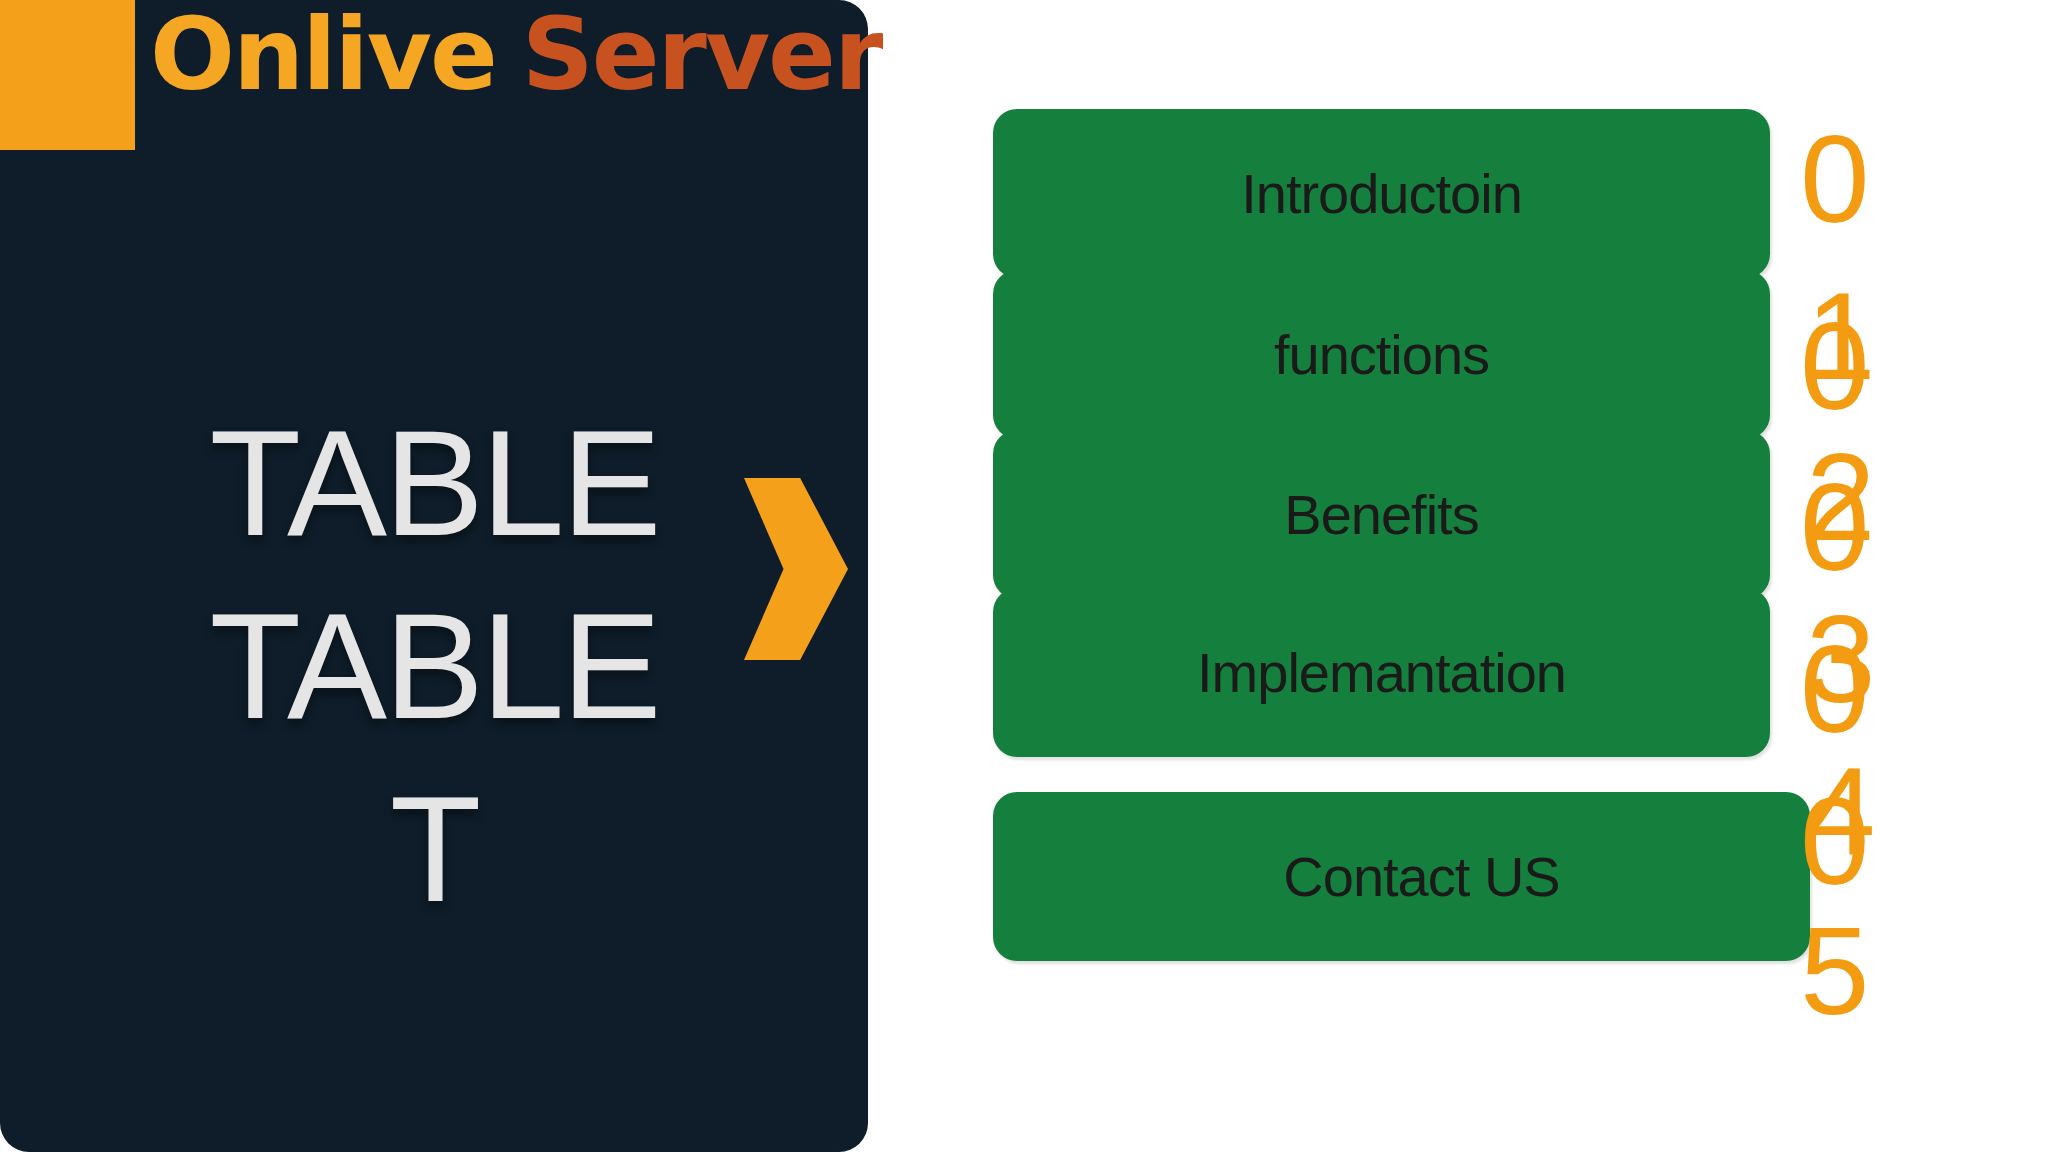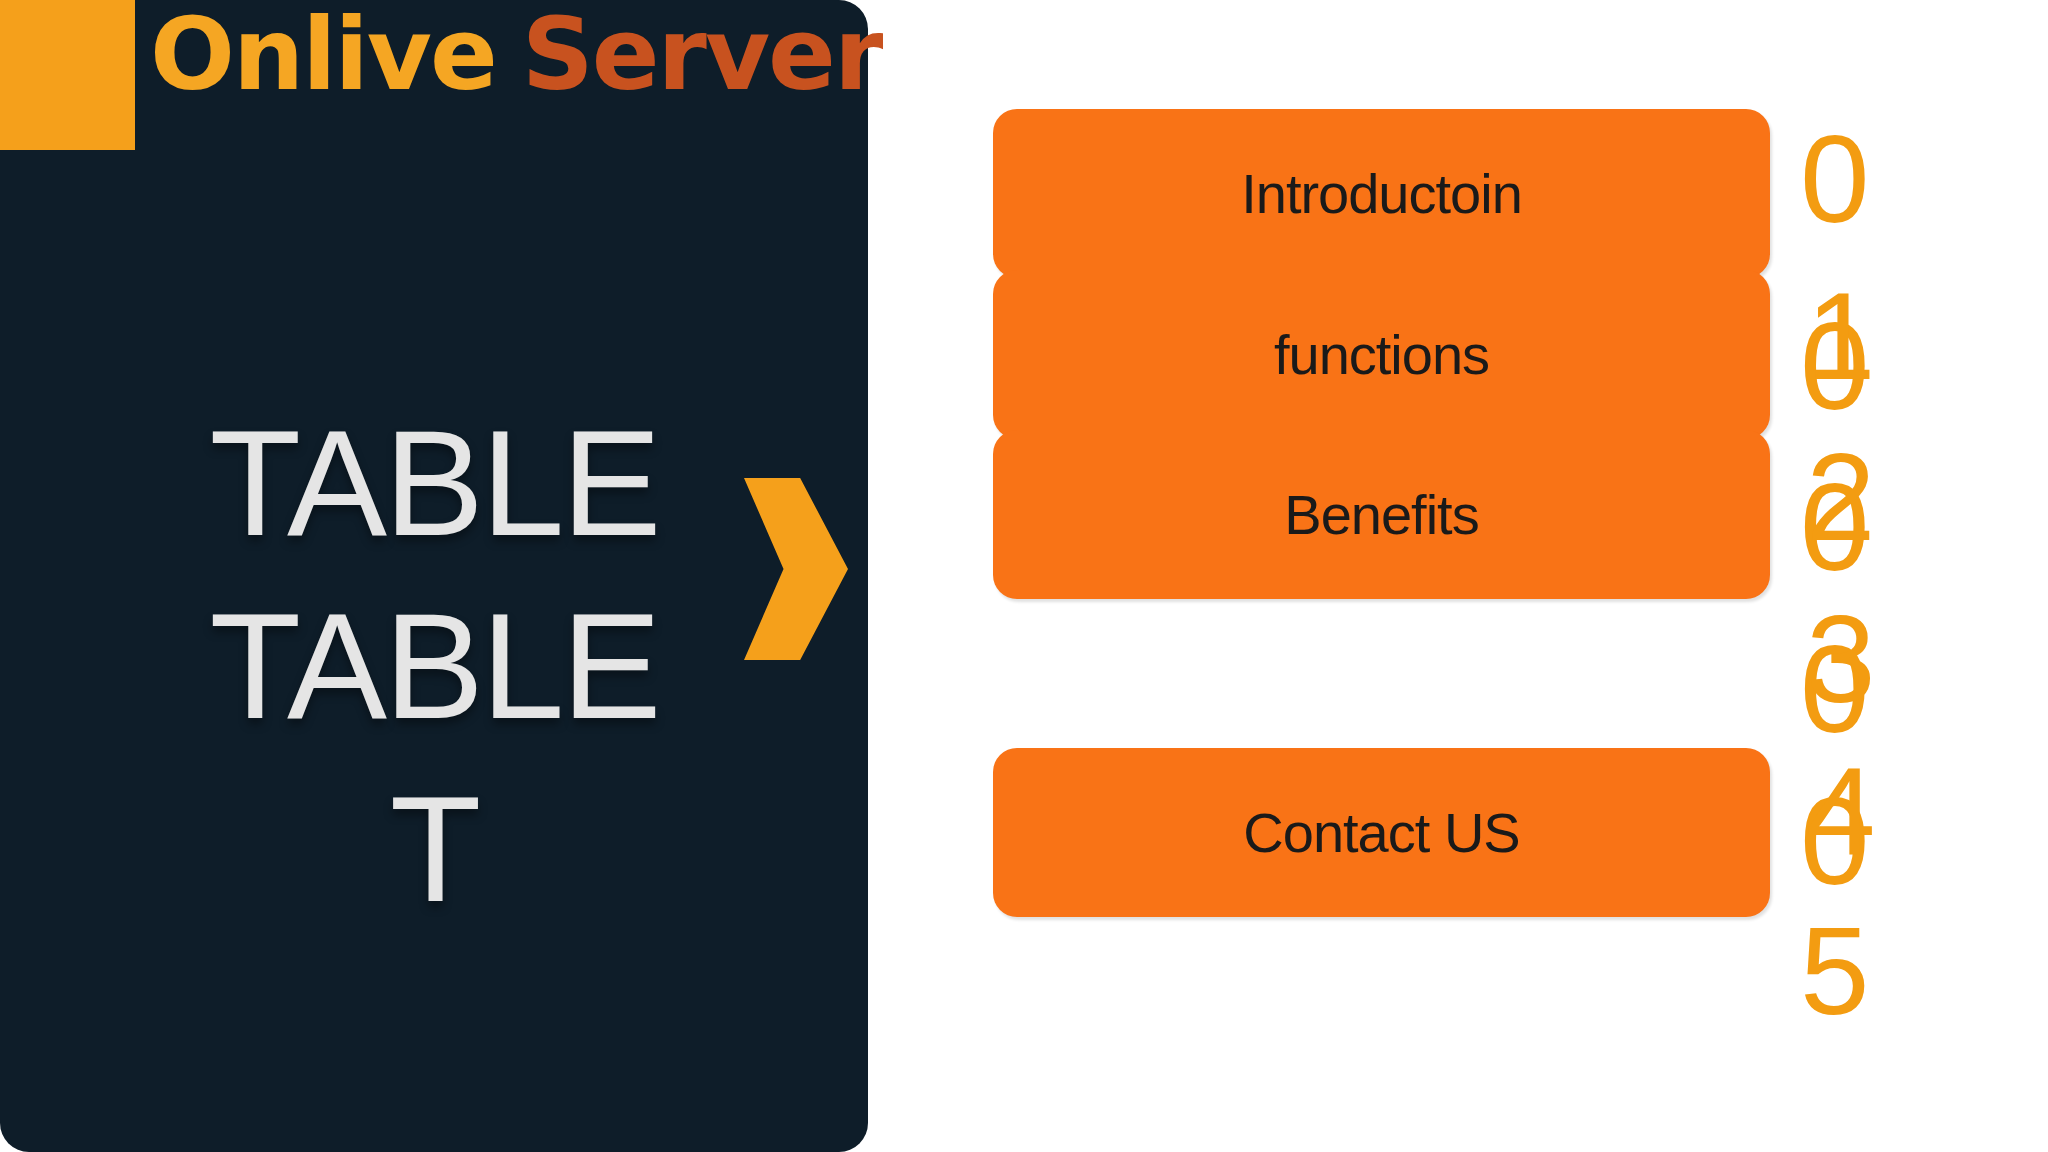--- a/index.html
+++ b/index.html
@@ -39,33 +39,33 @@
   }
   .chevron{
     position:absolute;left:744px;top:478px;width:104px;height:182px;
     background:#f5a01b;
     -webkit-clip-path:polygon(0 0,54% 0,100% 50%,54% 100%,0 100%,38% 50%);
     clip-path:polygon(0 0,54% 0,100% 50%,54% 100%,0 100%,38% 50%);
   }
   
   .toc-button{
     position:absolute;left:993px;width:777px;height:169px;
-    background:#f97316;border-radius:24px;
+    background:#15803d;border-radius:24px;
     display:flex;align-items:center;justify-content:center;
     box-shadow:2px 3px 3px rgba(0,0,0,0.12);
     cursor:pointer;
   }
   .toc-button .label{
     color:#1a1a1a;font-size:56px;letter-spacing:-1px;
   }
   .btn-1{top:109px;}
   .btn-2{top:270px;}
   .btn-3{top:430px;justify-content:center;}
   .btn-4{top:588px;}
-  .btn-5{top:748px;}
+  .btn-5{top:792px;padding-left:40px;}
   
   .number-row{
     position:absolute;left:1800px;width:95px;height:165px;
   }
   .number-row span{
     position:absolute;
     font-size:125px;line-height:125px;
     color:#f39c11;
   }
   .num-single{left:0;top:18px;}
@@ -101,20 +101,23 @@
 
   <div class="toc-button btn-1">
     <span class="label">Introductoin</span>
   </div>
   <div class="toc-button btn-2">
     <span class="label">functions</span>
   </div>
   <div class="toc-button btn-3">
     <span class="label">Benefits</span>
   </div>
+  <div class="toc-button btn-4">
+    <span class="label">Implemantation</span>
+  </div>
   <div class="toc-button btn-5">
     <span class="label">Contact US</span>
   </div>
 
   <div class="number-row row-1">
     <span class="num-single">0</span>
   </div>
   <div class="number-row row-2">
     <span class="num-under">0</span>
     <span class="num-over">1</span>

